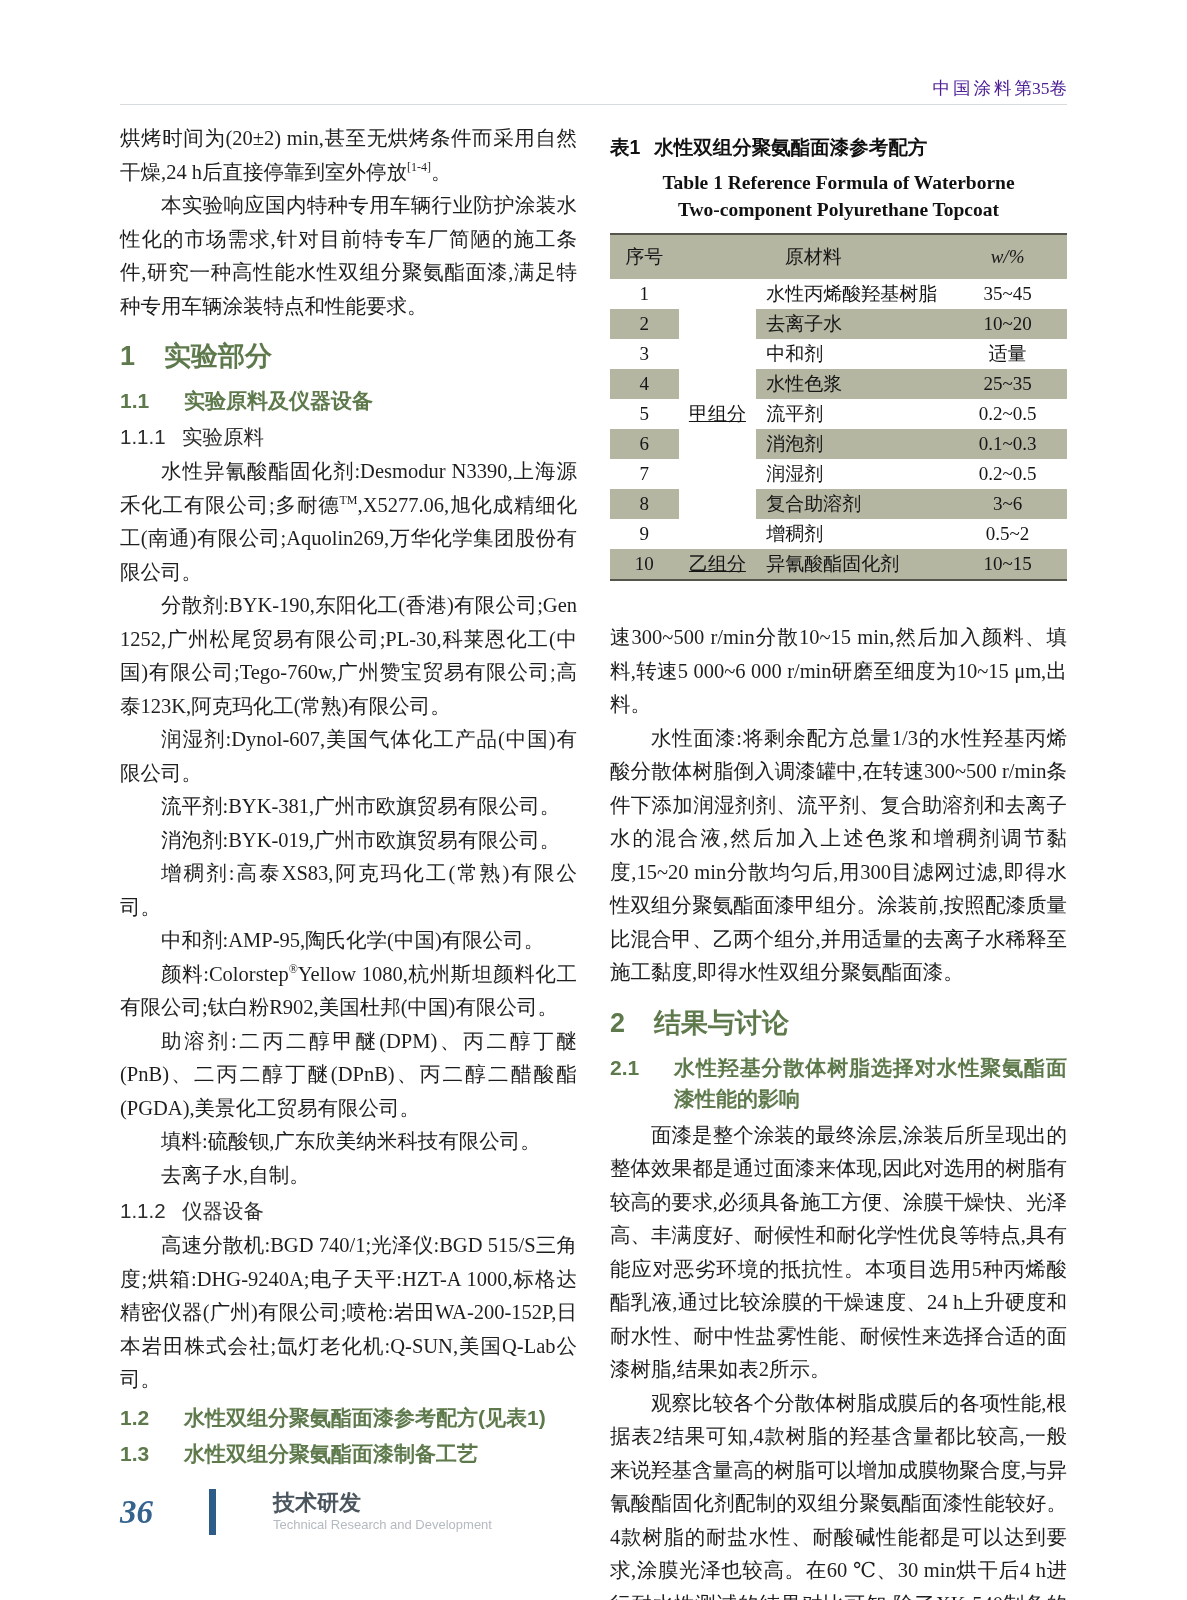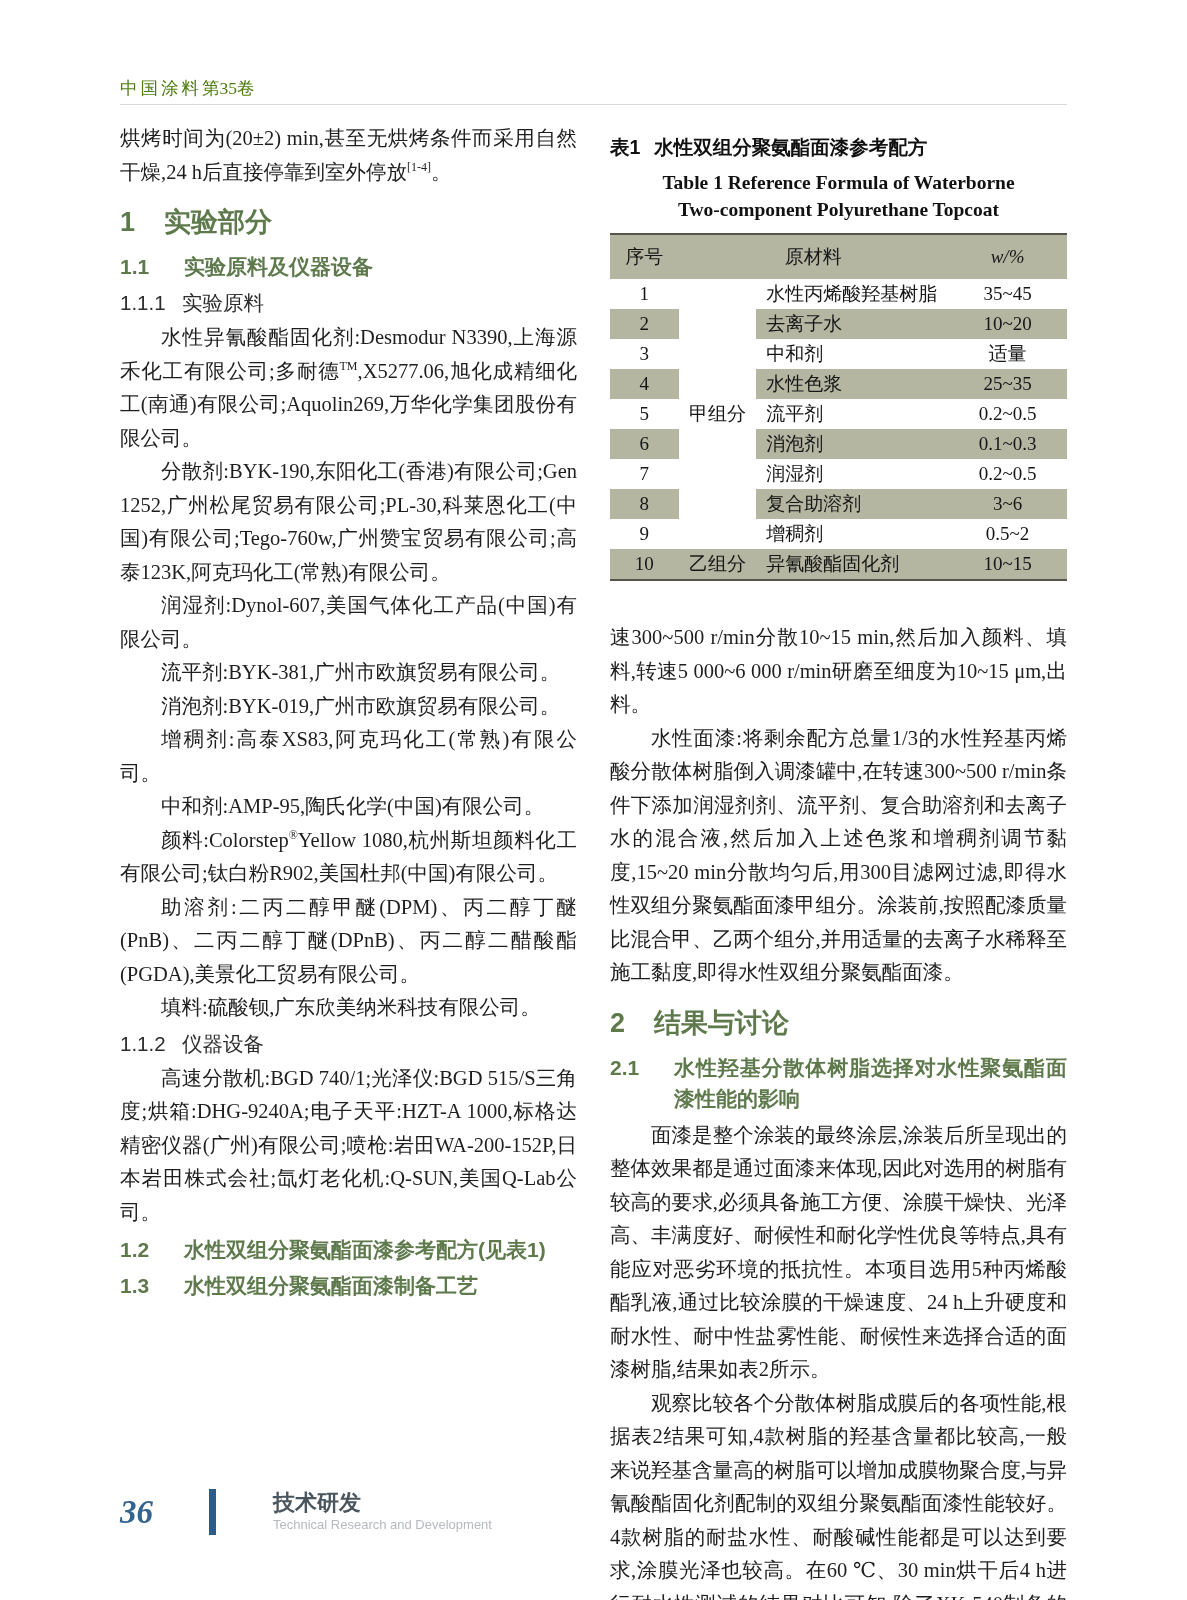--- a/index.html
+++ b/index.html
@@ -7,22 +7,22 @@
     position:relative;
     width:1187px;height:1600px;
     background:#ffffff;
     font-family:"Liberation Serif","DejaVu Serif",serif;
     color:#1e1e1e;
     overflow:hidden;
   }
   
   .running-head{
     position:absolute;top:76px;left:120px;right:120px;
-    display:flex;justify-content:flex-start;align-items:flex-end;
-    font-size:17.5px;color:#4d7c0f;
+    display:flex;justify-content:flex-end;align-items:flex-end;
+    font-size:17.5px;color:#4c1d95;
   }
   .running-head .jname{letter-spacing:3px;}
   .head-rule{
     position:absolute;top:104px;left:120px;right:120px;
     border-top:1px solid #d8dbde;height:0;
   }
   
   .col{position:absolute;top:122px;width:457px;}
   .col.left{left:120px;}
   .col.right{left:610px;}
@@ -70,21 +70,21 @@
     width:100%;border-collapse:collapse;margin-top:10px;
     font-size:19px;color:#161616;
     border-top:2px solid #55554c;border-bottom:2px solid #55554c;
   }
   table.t1 th{
     background:#b4b6a2;font-weight:normal;
     padding:9px 2px;height:24px;
   }
   table.t1 td{padding:2px 2px;height:24px;}
   table.t1 .c-no{text-align:center;}
-  table.t1 .c-group{text-align:center;}
+  table.t1 .c-group{text-align:center;text-decoration:underline;}
   table.t1 .c-mat{text-align:left;padding-left:10px;}
   table.t1 .c-w{text-align:center;}
   table.t1 .shaded{background:#b4b6a2;}
   th.wpct{font-style:italic;}
   
   .page-footer{
     position:absolute;left:120px;top:1489px;
     display:flex;align-items:center;gap:45px;
   }
   .page-footer .pnum{
@@ -112,20 +112,21 @@
   <div class="running-head">
     <span class="jname">中国涂料</span>
     <span class="vol">第35卷</span>
   </div>
   <div class="head-rule"></div>
 
   <div class="col left">
 
     <p class="body noindent"><span>烘烤时间为(20±2) min,甚至无烘烤条件而采用自然干燥,24 h后直接停靠到室外停放</span><sup>[1-4]</sup><span>。</span></p>
 
+    <p class="body">本实验响应国内特种专用车辆行业防护涂装水性化的市场需求,针对目前特专车厂简陋的施工条件,研究一种高性能水性双组分聚氨酯面漆,满足特种专用车辆涂装特点和性能要求。</p>
 
     <div class="h1">
       <span class="num">1</span>
       <span class="ttl">实验部分</span>
     </div>
 
     <div class="h2">
       <span class="num">1.1</span>
       <span class="ttl">实验原料及仪器设备</span>
     </div>
@@ -142,20 +143,21 @@
     <p class="body">润湿剂:Dynol-607,美国气体化工产品(中国)有限公司。</p>
     <p class="body">流平剂:BYK-381,广州市欧旗贸易有限公司。</p>
     <p class="body">消泡剂:BYK-019,广州市欧旗贸易有限公司。</p>
     <p class="body">增稠剂:高泰XS83,阿克玛化工(常熟)有限公司。</p>
     <p class="body">中和剂:AMP-95,陶氏化学(中国)有限公司。</p>
 
     <p class="body"><span>颜料:Colorstep</span><sup>®</sup><span>Yellow 1080,杭州斯坦颜料化工有限公司;钛白粉R902,美国杜邦(中国)有限公司。</span></p>
 
     <p class="body">助溶剂:二丙二醇甲醚(DPM)、丙二醇丁醚(PnB)、二丙二醇丁醚(DPnB)、丙二醇二醋酸酯(PGDA),美景化工贸易有限公司。</p>
     <p class="body">填料:硫酸钡,广东欣美纳米科技有限公司。</p>
+    <p class="body">去离子水,自制。</p>
 
     <div class="h3">
       <span class="num">1.1.2</span>
       <span class="ttl">仪器设备</span>
     </div>
 
     <p class="body">高速分散机:BGD 740/1;光泽仪:BGD 515/S三角度;烘箱:DHG-9240A;电子天平:HZT-A 1000,标格达精密仪器(广州)有限公司;喷枪:岩田WA-200-152P,日本岩田株式会社;氙灯老化机:Q-SUN,美国Q-Lab公司。</p>
 
     <div class="h2">
       <span class="num">1.2</span>

